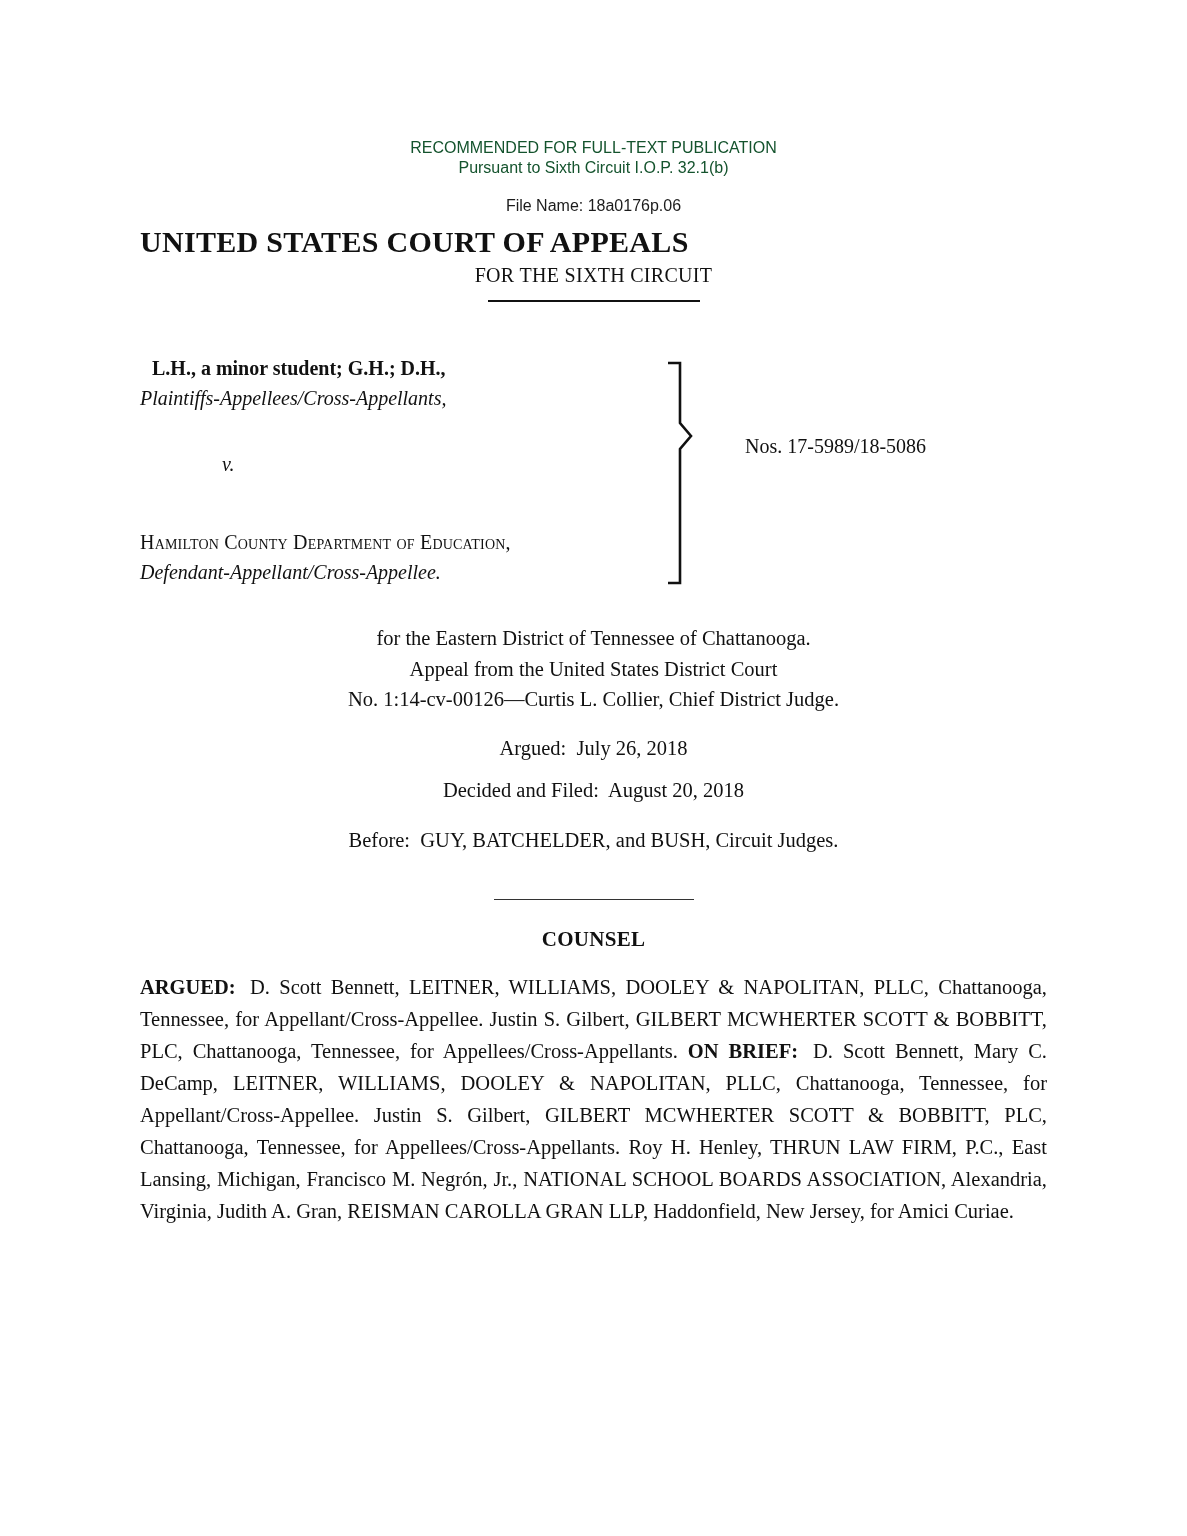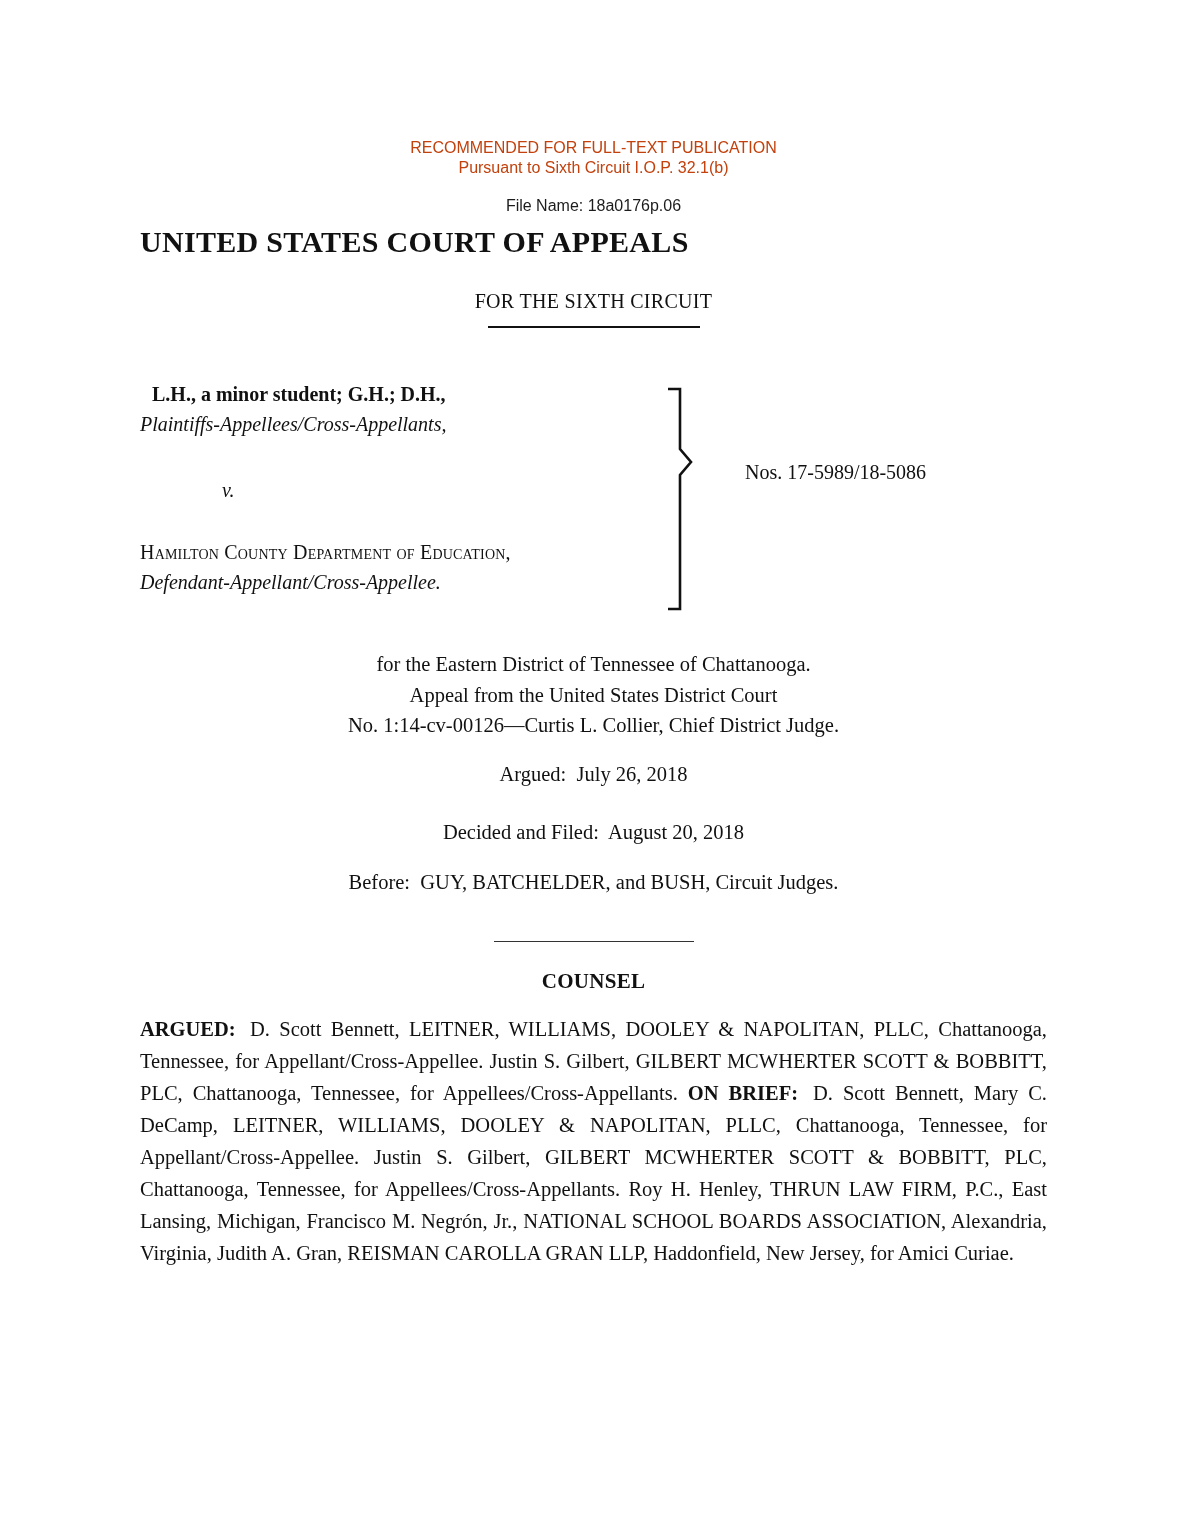--- a/index.html
+++ b/index.html
@@ -16,39 +16,39 @@
   }
   .content {
     padding: 0 140px;
   }
   .notice {
     margin-top: 138px;
     text-align: center;
     font-family: "Liberation Sans", "DejaVu Sans", sans-serif;
     font-size: 16px;
     line-height: 20px;
-    color: #c2410c;
+    color: #14532d;
   }
   .file-name {
     margin-top: 18px;
     text-align: center;
     font-family: "Liberation Sans", "DejaVu Sans", sans-serif;
     font-size: 16px;
     line-height: 20px;
     color: #1c1c1c;
   }
   .court-title {
     margin-top: 8px;
     font-size: 30px;
     line-height: 36px;
     font-weight: bold;
     letter-spacing: 0.3px;
   }
   .court-subtitle {
-    margin-top: 28px;
+    margin-top: 2px;
     text-align: center;
     font-size: 20px;
     line-height: 26px;
     letter-spacing: 0.3px;
   }
   .rule {
     background: #111111;
     margin-left: auto;
     margin-right: auto;
   }
@@ -81,21 +81,21 @@
     text-align: left;
     padding-right: 10px;
     font-style: italic;
   }
   .versus {
     margin-top: 36px;
     padding-left: 82px;
     font-style: italic;
   }
   .defendant {
-    margin-top: 32px;
+    margin-top: 48px;
     font-variant: small-caps;
     letter-spacing: 0.2px;
   }
   .bracket {
     position: absolute;
     left: 520px;
     top: 8px;
   }
   .docket {
     position: absolute;
@@ -111,21 +111,21 @@
     font-size: 20.5px;
     line-height: 30.5px;
   }
   .center-line {
     text-align: center;
     font-size: 20.5px;
     line-height: 30px;
     white-space: pre-wrap;
   }
   .argued  { margin-top: 18px; }
-  .decided { margin-top: 28px; }
+  .decided { margin-top: 12px; }
   .panel   { margin-top: 20px; text-align: center; }
   .counsel-heading {
     margin-top: 26px;
     text-align: center;
     font-size: 21px;
     line-height: 26px;
     font-weight: bold;
     letter-spacing: 0.3px;
   }
   .counsel-text {

